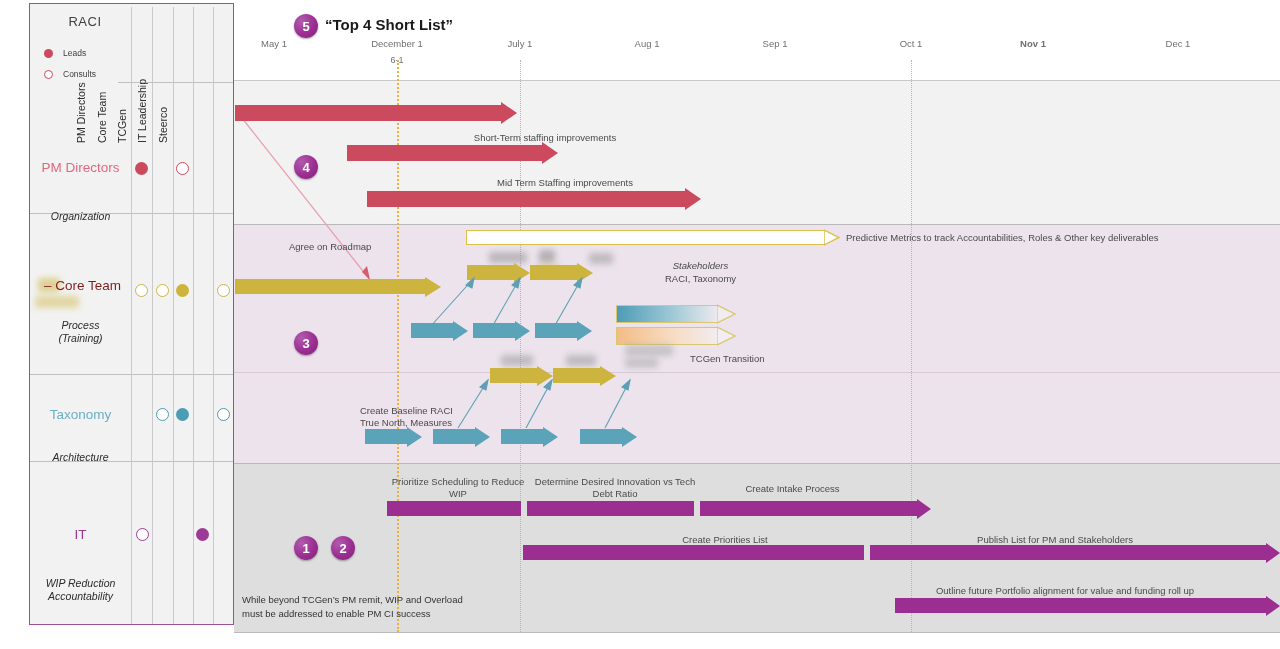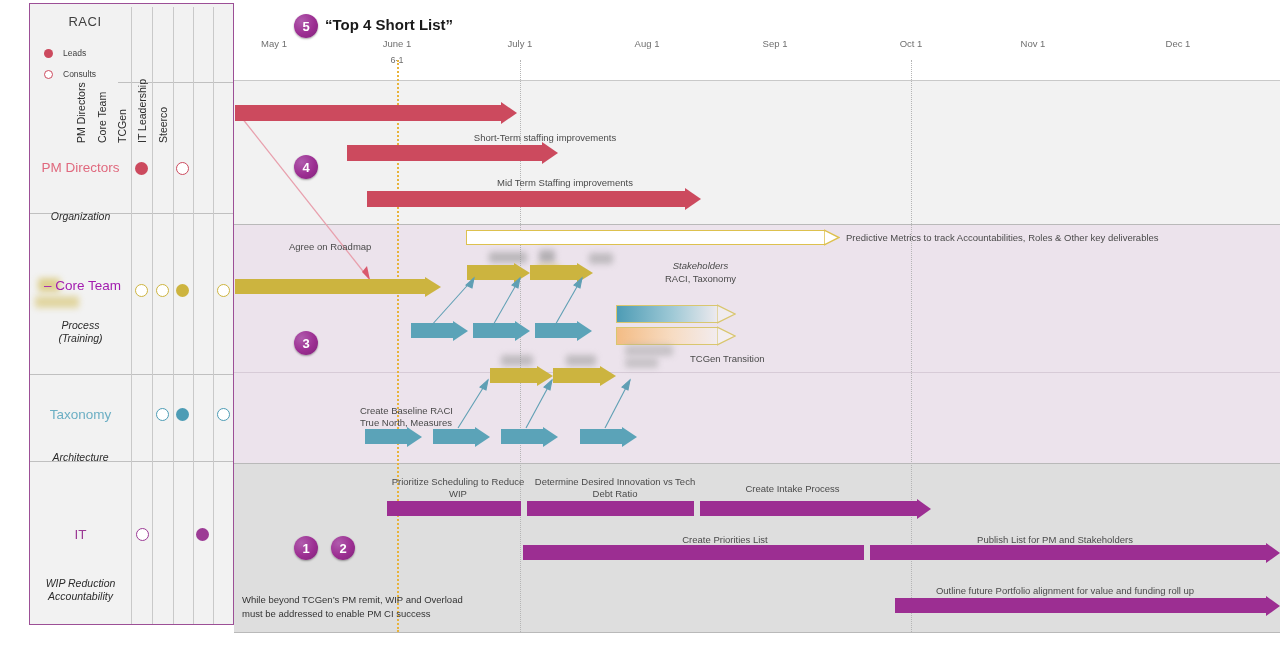--- a/index.html
+++ b/index.html
@@ -110,21 +110,21 @@
     <div class="colhead" style="left:168px;top:77px;">IT Leadership</div>
     <div class="colhead" style="left:189px;top:77px;">Steerco</div>
 
     <div class="rowname" style="left:0;top:156px;width:101px;color:#e0697e;">PM Directors</div>
     <div class="rowsub" style="left:0;top:206px;width:101px;">Organization</div>
     <div class="mk" style="left:105px;top:158px;background:#cc4a5e;"></div>
     <div class="mk" style="left:146px;top:158px;background:#fff;border:1.7px solid #cc4a5e;"></div>
 
     <div class="blur" style="left:8px;top:274px;width:22px;height:14px;background:#cdb43f;opacity:.55;"></div>
     <div class="blur" style="left:5px;top:292px;width:44px;height:12px;background:#cdb43f;opacity:.45;"></div>
-    <div class="rowname" style="left:14px;top:274px;width:87px;color:#a21caf;text-align:left;">– Core Team</div>
+    <div class="rowname" style="left:14px;top:274px;width:87px;color:#7f1d1d;text-align:left;">– Core Team</div>
     <div class="rowsub" style="left:0;top:315px;width:101px;white-space:pre-line;">Process
 (Training)</div>
     <div class="mk" style="left:105px;top:280px;background:#fff;border:1.7px solid #cdb43f;"></div>
     <div class="mk" style="left:126px;top:280px;background:#fff;border:1.7px solid #cdb43f;"></div>
     <div class="mk" style="left:146px;top:280px;background:#cdb43f;"></div>
     <div class="mk" style="left:187px;top:280px;background:#fff;border:1.7px solid #cdb43f;"></div>
 
     <div class="rowname" style="left:0;top:403px;width:101px;color:#6cafc4;">Taxonomy</div>
     <div class="rowsub" style="left:0;top:447px;width:101px;">Architecture</div>
     <div class="mk" style="left:126px;top:404px;background:#fff;border:1.7px solid #4d9cb5;"></div>
@@ -141,26 +141,26 @@
   <div class="band" id="band-org"></div>
   <div class="band" id="band-proc"></div>
   <div class="band" id="band-it"></div>
   <div id="topline"></div>
   <div class="bandline" style="top:224px;"></div>
   <div class="bandline" style="top:463px;"></div>
   <div class="bandline" style="top:632px;"></div>
   <div class="bandline" style="top:372px;background:#d7cbd7;"></div>
 
   <div class="month" style="left:274px;">May 1</div>
-  <div class="month" style="left:397px;">June 1</div>
+  <div class="month" style="left:397px;">December 1</div>
   <div class="month" style="left:520px;">July 1</div>
   <div class="month" style="left:647px;">Aug 1</div>
   <div class="month" style="left:775px;">Sep 1</div>
   <div class="month" style="left:911px;">Oct 1</div>
-  <div class="month" style="left:1033px;">Nov 1</div>
+  <div class="month" style="left:1033px;font-weight:bold;">Nov 1</div>
   <div class="month" style="left:1178px;">Dec 1</div>
 
   <div class="abs" style="left:397px;top:55px;transform:translateX(-50%);font-size:9px;color:#6f6f6f;">6-1</div>
 
   <div class="vdot-orange" style="left:397px;"></div>
   <div class="vdot-gray" style="left:520px;"></div>
   <div class="vdot-gray" style="left:911px;"></div>
 
   <div class="badge" style="left:294px;top:14px;">5</div>
   <div class="abs" style="left:325px;top:16px;font-size:15px;font-weight:bold;color:#1a1a1a;">“Top 4 Short List”</div>

